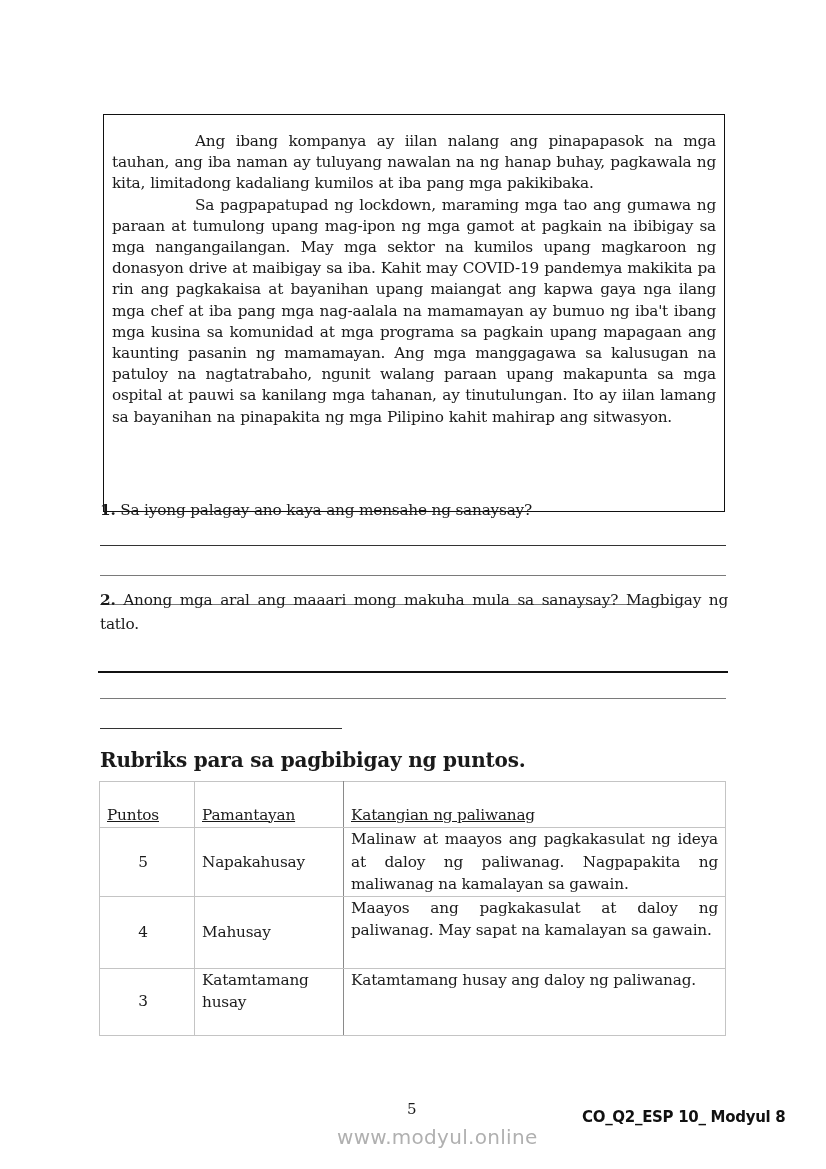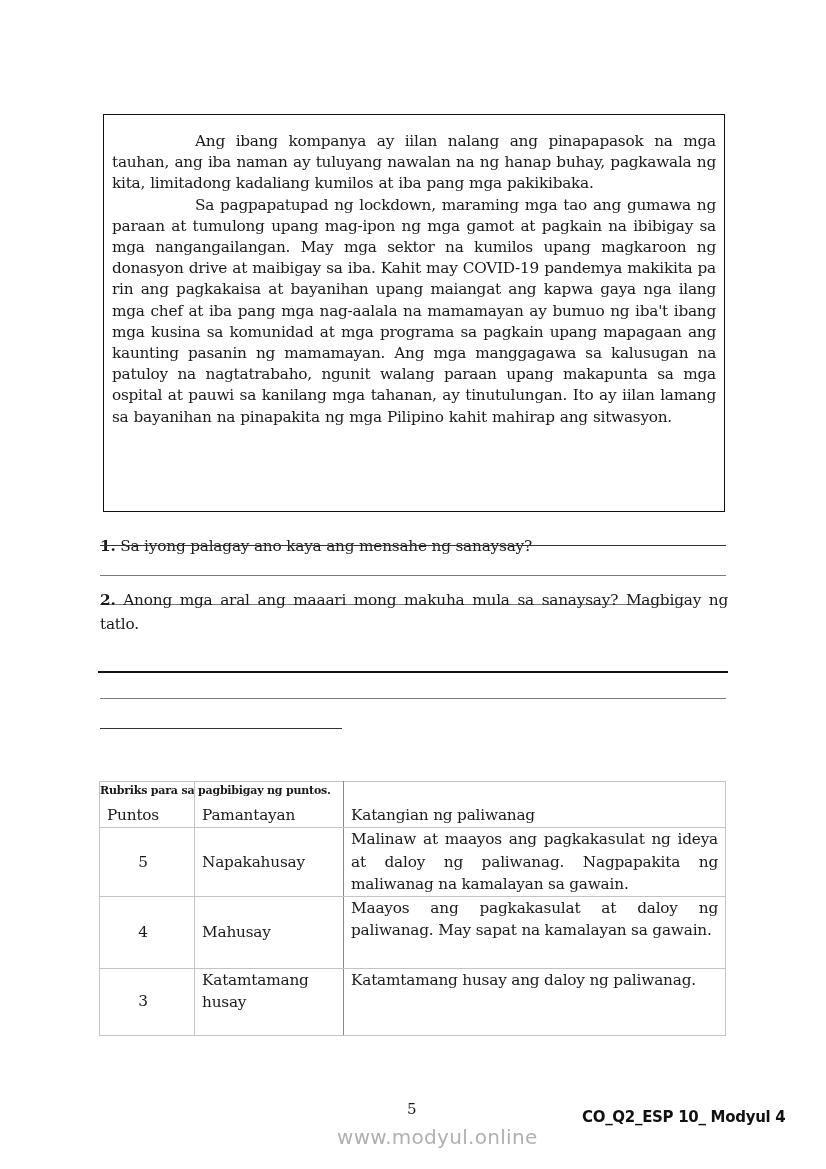--- a/index.html
+++ b/index.html
@@ -10,50 +10,50 @@
   .para { font-size: 15.3px; line-height: 21.2px; text-align: justify; text-align-last: left;
           margin: 0; letter-spacing: -0.25px; word-spacing: 0.5px; }
   .para.p2 { margin-top: 0; }
   .indent { text-indent: 83px; }
   .q { position: absolute; left: 100px; width: 628px; font-size: 15.3px; line-height: 24px;
        letter-spacing: -0.2px; text-align: justify; text-align-last: left; }
   .q b { font-weight: bold; }
   .line { position: absolute; height: 0; border-top: 1.3px solid #7a7a7a; }
   .line.dark { border-top: 1.3px solid #333; }
   .line.thick { border-top: 2.5px solid #111; }
-  #rubric-title { position: absolute; left: 100px; top: 748px; font-size: 11px; font-weight: bold;
-                  letter-spacing: -0.2px; margin-top: 36px; }
+  #rubric-title { position: absolute; left: 100px; top: 748px; font-size: 20px; font-weight: bold;
+                  letter-spacing: -0.2px; }
   table#rubric { position: absolute; left: 99px; top: 781px; width: 627px; border-collapse: collapse;
                  font-size: 15.3px; letter-spacing: -0.2px; }
   #rubric td { border: 1px solid #c4c4c4; vertical-align: top; padding: 0 7px; line-height: 22.5px; }
   #rubric td.c1 { width: 80px; }
   #rubric td.c2 { width: 134px; border-left: 1.5px solid #8a8a8a; border-right: 1.5px solid #8a8a8a; }
   #rubric td.c3 { text-align: justify; text-align-last: left; }
-  #rubric tr.head td { height: 44px; vertical-align: bottom; padding-bottom: 1px; }
+  #rubric tr.head td { height: 44px; vertical-align: bottom; padding-bottom: 1px; text-decoration: underline; }
   #rubric tr.r5 td { height: 66px; }
   #rubric tr.r4 td { height: 71px; }
   #rubric tr.r3 td { height: 66px; }
   #rubric td.num { text-align: center; vertical-align: middle; padding-left: 0; padding-right: 8px; }
   #rubric td.mid { vertical-align: middle; margin-left: 36px; }
   #rubric td.top3 { vertical-align: top; padding-top: 0; }
   #page-num { position: absolute; left: 407px; top: 1100px; font-size: 15px; }
   #doc-code { position: absolute; left: 582px; top: 1108px; font-family: "DejaVu Sans", sans-serif;
               font-weight: bold; font-size: 15px; letter-spacing: -0.3px; color: #111; }
   #watermark { position: absolute; left: 337px; top: 1125px; font-family: "DejaVu Sans", sans-serif;
                font-size: 20px; color: #b0b0b0; letter-spacing: 0.3px; }
 </style>
 </head>
 <body>
 
 <div id="essay-box">
   <p class="para indent">Ang ibang kompanya ay iilan nalang ang pinapapasok na mga tauhan, ang iba naman ay tuluyang nawalan na ng hanap buhay, pagkawala ng kita, limitadong kadaliang kumilos at iba pang mga pakikibaka.</p>
   <p class="para p2 indent">Sa pagpapatupad ng lockdown, maraming mga tao ang gumawa ng paraan at tumulong upang mag-ipon ng mga gamot at pagkain na ibibigay sa mga nangangailangan. May mga sektor na kumilos upang magkaroon ng donasyon drive at maibigay sa iba. Kahit may COVID-19 pandemya makikita pa rin ang pagkakaisa at bayanihan upang maiangat ang kapwa gaya nga ilang mga chef at iba pang mga nag-aalala na mamamayan ay bumuo ng iba't ibang mga kusina sa komunidad at mga programa sa pagkain upang mapagaan ang kaunting pasanin ng mamamayan. Ang mga manggagawa sa kalusugan na patuloy na nagtatrabaho, ngunit  walang paraan upang makapunta sa mga ospital at pauwi sa kanilang mga tahanan, ay tinutulungan. Ito ay iilan lamang sa bayanihan na pinapakita ng mga Pilipino kahit mahirap ang sitwasyon.</p>
 </div>
 
-<div class="q" style="top:498px;margin-top:36px;">
+<div class="q" style="top:498px;">
   <b>1.</b>
   <span>Sa iyong palagay ano kaya ang mensahe ng sanaysay?</span>
 </div>
 <div class="line dark" style="left:100px; top:545px; width:626px;"></div>
 <div class="line" style="left:100px; top:575px; width:626px;"></div>
 <div class="line" style="left:100px; top:604px; width:584px;"></div>
 
 <div class="q" style="top:588px;">
   <b>2.</b>
   <span>Anong mga aral ang maaari mong makuha mula sa sanaysay? Magbigay ng tatlo.</span>
@@ -83,14 +83,14 @@
   </tr>
   <tr class="r3">
     <td class="c1 num">3</td>
     <td class="c2 top3">Katamtamang husay</td>
     <td class="c3">Katamtamang husay ang daloy ng paliwanag.</td>
   </tr>
 </tbody>
   </table>
 
 <div id="page-num">5</div>
-<div id="doc-code">CO_Q2_ESP 10_ Modyul 4</div>
+<div id="doc-code">CO_Q2_ESP 10_ Modyul 8</div>
 <div id="watermark">www.modyul.online</div>
 
 </body></html>

